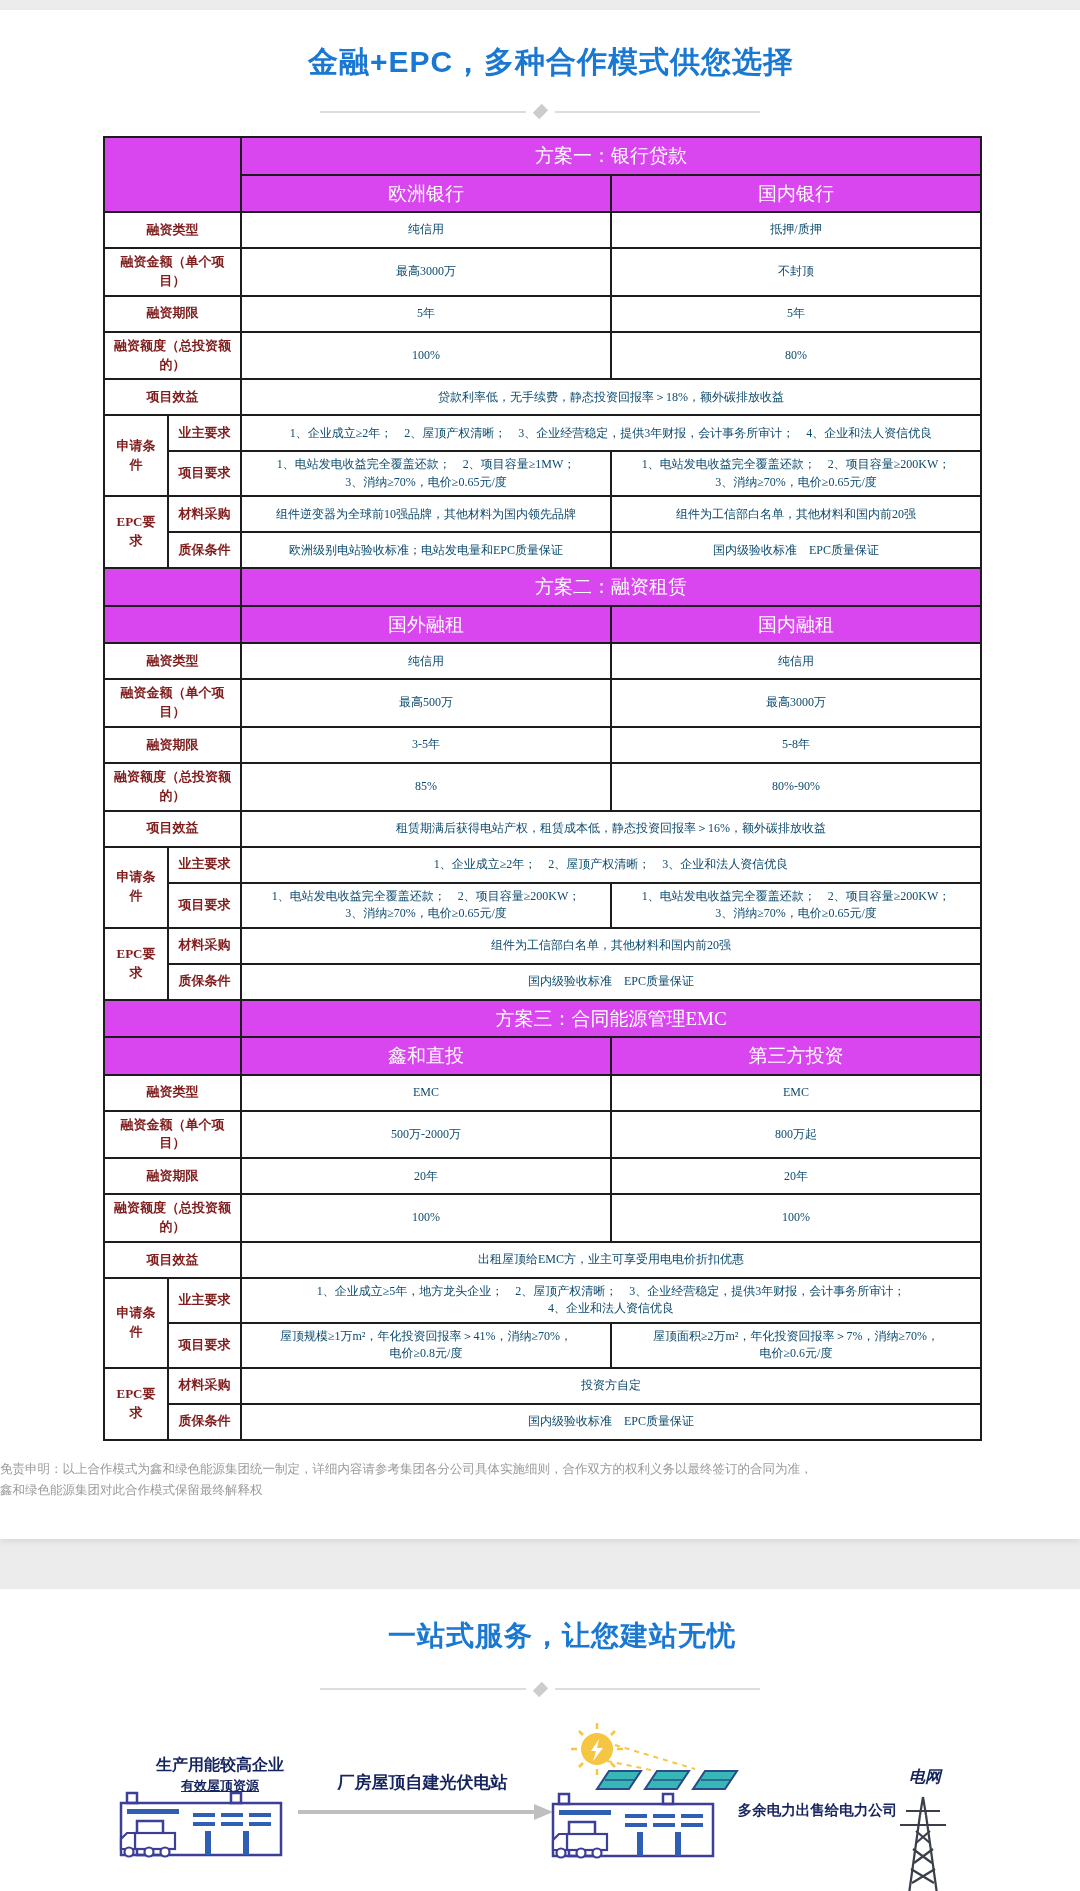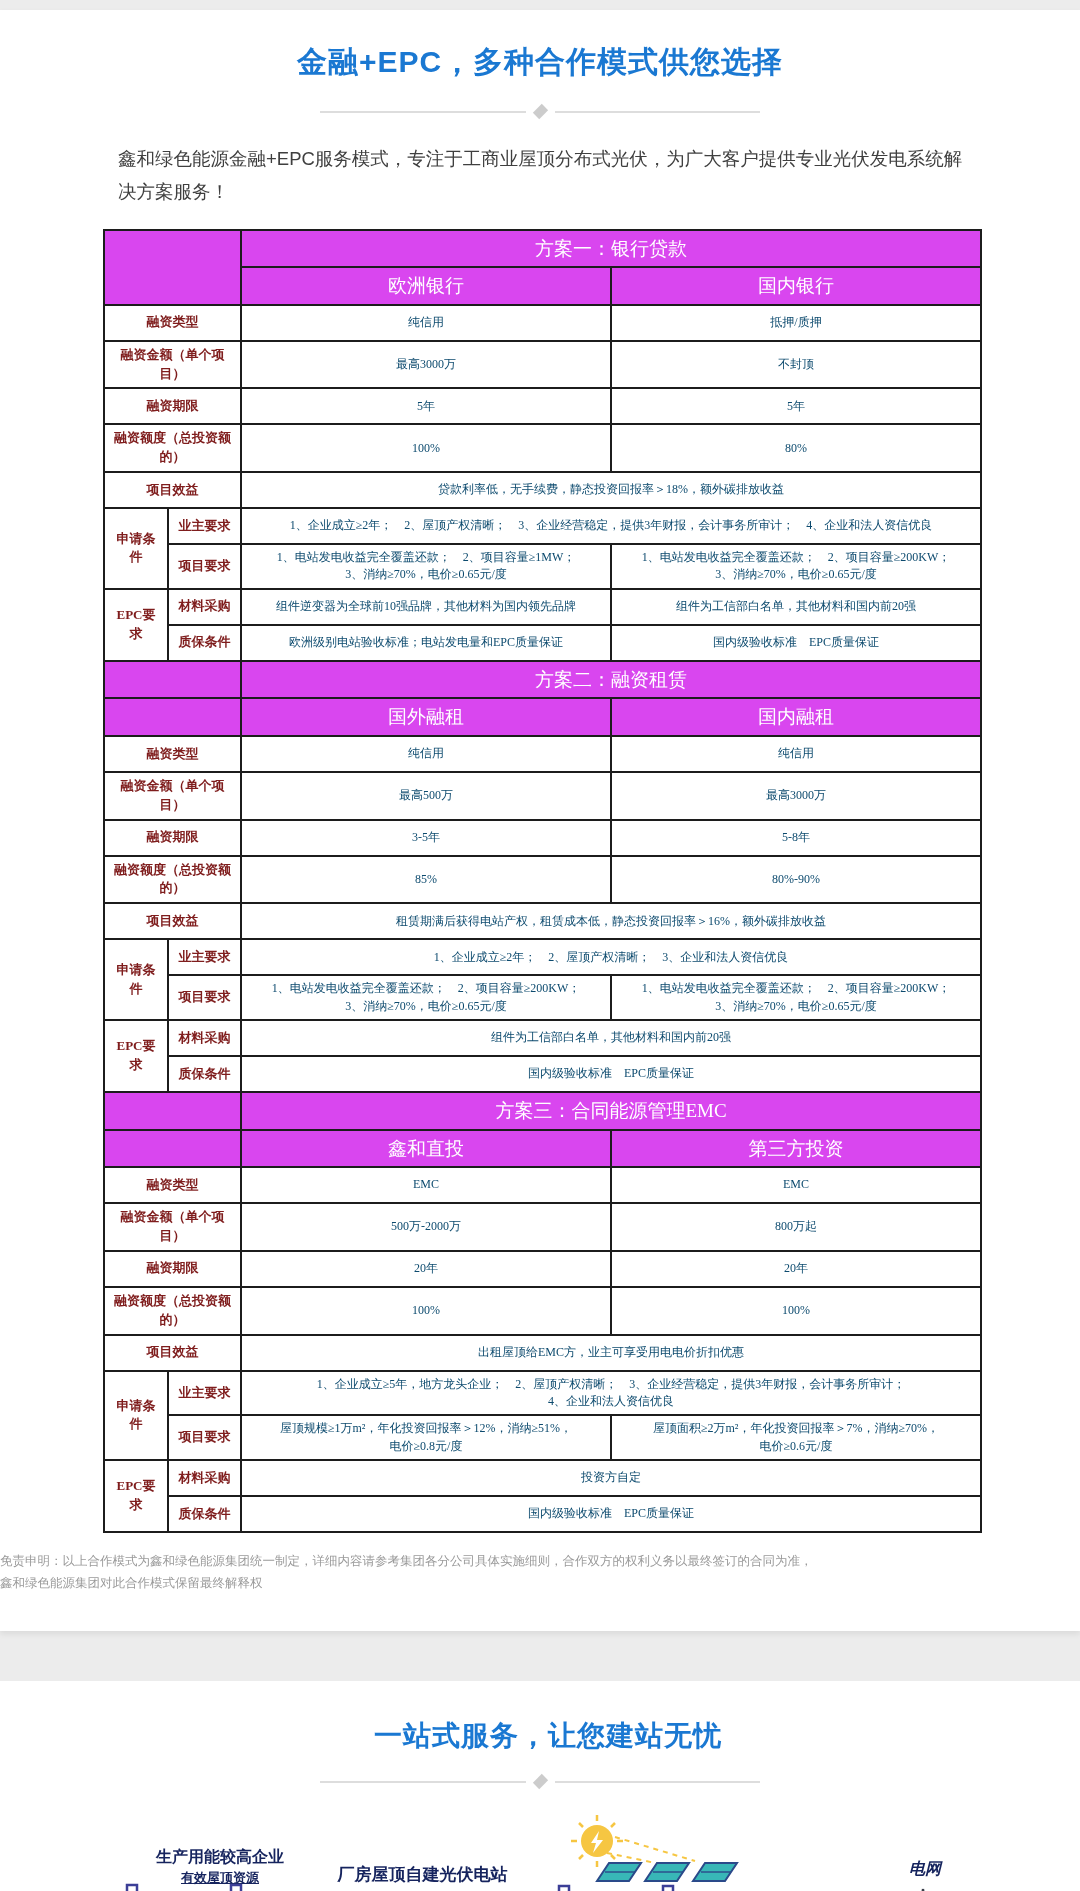--- a/index.html
+++ b/index.html
@@ -1,19 +1,19 @@
 <!DOCTYPE html>
 <html><head>
 <meta charset="utf-8">
 <style>
   html,body{margin:0;padding:0;background:#ececec;font-family:"Liberation Sans","DejaVu Sans",sans-serif;}
   .card{background:#fff;width:1080px;}
   #card1{margin:10px auto 0;padding-bottom:24px;box-shadow:0 3px 6px rgba(0,0,0,.08);}
   #card2{margin:50px auto 0;height:678px;position:relative;overflow:hidden;}
-  h1.sec-title{font-size:30px;font-weight:bold;color:#1a78d2;text-align:center;margin:8px;padding-top:32px;letter-spacing:1px;}
+  h1.sec-title{font-size:30px;font-weight:bold;color:#1a78d2;text-align:center;margin:0;padding-top:32px;letter-spacing:1px;padding-left:22px;}
   .divider{width:440px;margin:24px auto 0;display:flex;align-items:center;justify-content:center;gap:10px;}
   .divider .line{flex:1;height:2px;background:#ddd;}
   .divider .diamond{width:9px;height:9px;background:#ccc;transform:rotate(45deg) scaleY(1.4);}
   .intro{width:852px;margin:26px 0 0 118px;font-size:18.5px;color:#3f3f3f;line-height:1.8;}
   
   table.fin{border-collapse:collapse;margin:20px 0 0 103px;table-layout:fixed;width:877px;
     font-family:"Liberation Serif","DejaVu Serif",serif;}
   table.fin td{border:2px solid #1c1c1c;text-align:center;vertical-align:middle;padding:4px 6px;
     white-space:pre-line;height:26px;line-height:1.45;}
   table.fin td.h{background:#d946ef;color:#fff;font-weight:normal;font-size:19px;}
@@ -30,21 +30,20 @@
 </head>
 <body>
 
 <div class="card" id="card1">
   <h1 class="sec-title">金融+EPC，多种合作模式供您选择</h1>
   <div class="divider">
     <div class="line"></div>
     <div class="diamond"></div>
     <div class="line"></div>
   </div>
-  <p class="intro">鑫和绿色能源金融+EPC服务模式，专注于工商业屋顶分布式光伏，为广大客户提供专业光伏发电系统解决方案服务！</p>
 
   <table class="fin">
     <colgroup>
         <col style="width:64px">
         <col style="width:73px">
         <col style="width:370px">
         <col style="width:370px">
       </colgroup>
     <tbody>
         <tr>
@@ -190,21 +189,21 @@
           <td colspan="2" class="b">出租屋顶给EMC方，业主可享受用电电价折扣优惠</td>
         </tr>
         <tr>
           <td rowspan="2" class="l">申请条件</td>
           <td class="l">业主要求</td>
           <td colspan="2" class="b">1、企业成立≥5年，地方龙头企业；　2、屋顶产权清晰；　3、企业经营稳定，提供3年财报，会计事务所审计；
 4、企业和法人资信优良</td>
         </tr>
         <tr>
           <td class="l">项目要求</td>
-          <td class="b">屋顶规模≥1万m²，年化投资回报率＞12%，消纳≥51%，
+          <td class="b">屋顶规模≥1万m²，年化投资回报率＞41%，消纳≥70%，
 电价≥0.8元/度</td>
           <td class="b">屋顶面积≥2万m²，年化投资回报率＞7%，消纳≥70%，
 电价≥0.6元/度</td>
         </tr>
         <tr>
           <td rowspan="2" class="l">EPC要求</td>
           <td class="l">材料采购</td>
           <td colspan="2" class="b">投资方自定</td>
         </tr>
         <tr>

